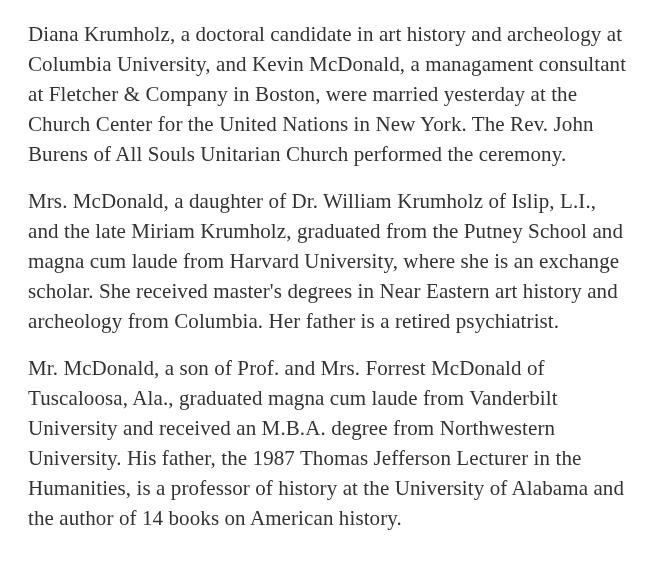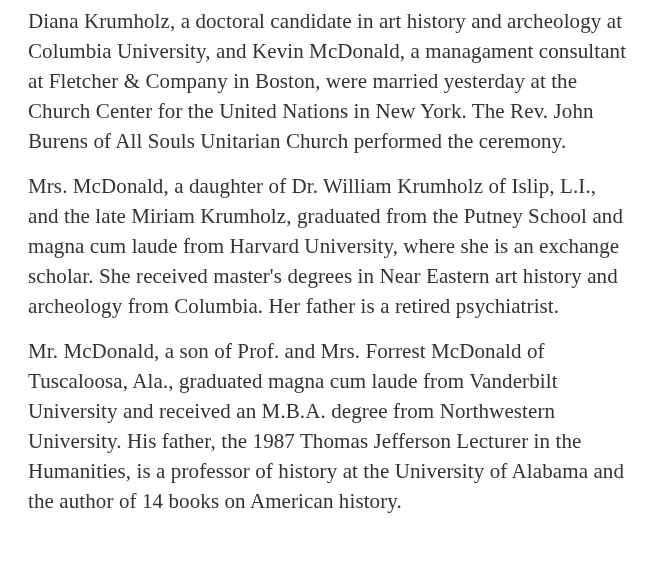--- a/index.html
+++ b/index.html
@@ -11,21 +11,21 @@
     height: 584px;
     background: #ffffff;
     overflow: hidden;
   }
   .article-body {
     box-sizing: border-box;
     padding: 2px 27px 0 28px;
     width: 655px;
   }
   .article-body p {
-    margin: 4px 0 15px 0;
+    margin: 17px 0 15px 0;
     font-family: "Liberation Serif", "DejaVu Serif", serif;
     font-size: 21px;
     line-height: 30px;
     color: #333333;
     text-align: left;
     letter-spacing: 0.1px;
   }
 </style>
 </head>
 <body>

